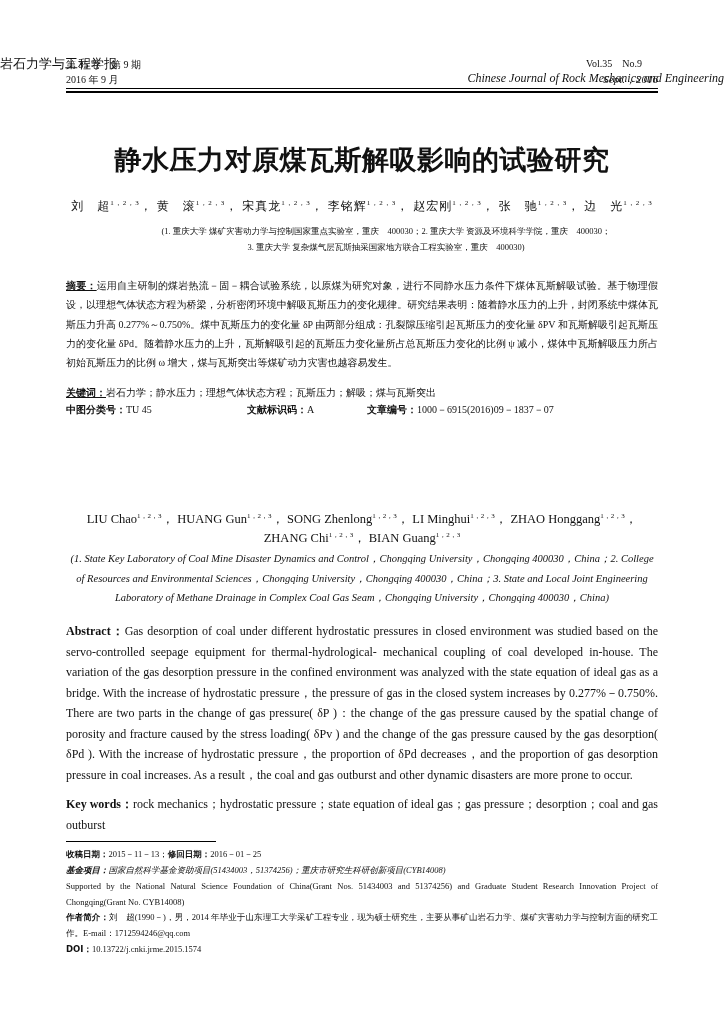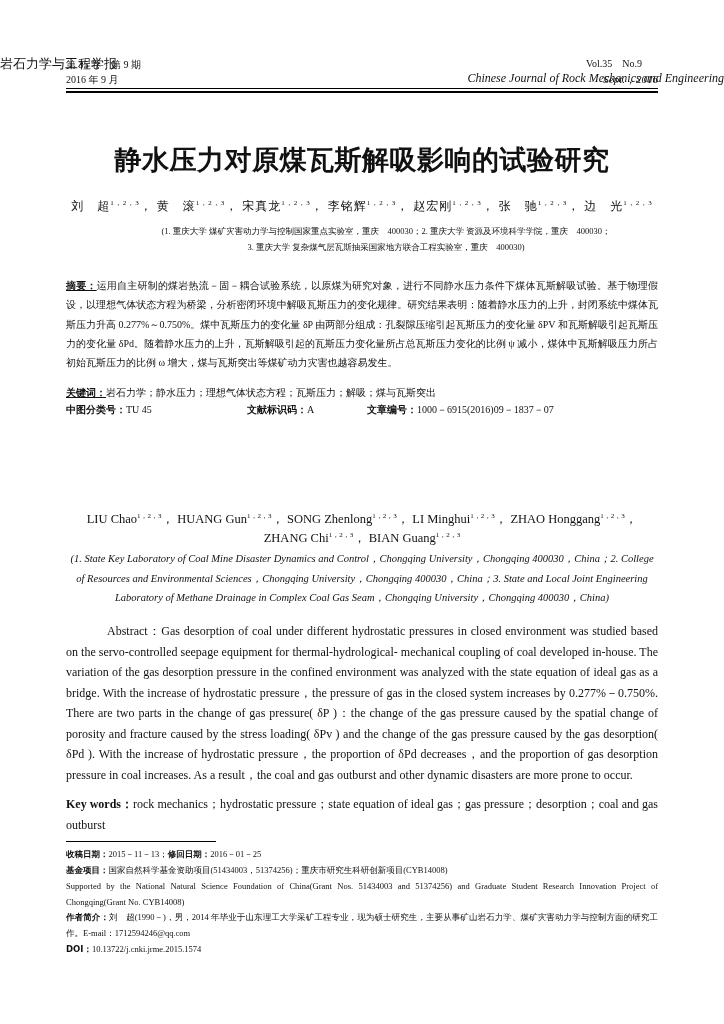--- a/index.html
+++ b/index.html
@@ -12,21 +12,21 @@
   .authors-cn sup, .authors-en sup { font-size:7px; }
   .aff-cn { position:absolute; left:0; width:724px; text-align:center; font-size:8.5px;padding-left:24px; }
   .para { position:absolute; left:66px; width:592px; font-size:10px; line-height:19.3px; text-align:justify; }
   .para b { font-family:"DejaVu Sans", sans-serif; font-weight:bold;text-decoration:underline; }
   .cls { position:absolute; top:403px; font-size:10px; }
   .cls b { font-family:"DejaVu Sans", sans-serif; font-weight:bold; }
   .title-en { position:absolute; left:0; width:724px; top:453px; text-align:center; font-weight:bold; font-size:17px; line-height:19px; }
   .authors-en { position:absolute; left:0; width:724px; text-align:center; font-size:12.5px; }
   .aff-en { position:absolute; left:66px; width:592px; top:549px; text-align:center; font-size:10.5px; line-height:19.5px; font-style:italic; }
   .abs-en { position:absolute; left:66px; width:592px; top:621px; font-size:12px; line-height:20.5px; text-align:justify; }
-  .abs-en b { font-weight:normal;margin-left:41px; }
+  .abs-en b { font-weight:bold; }
   .kw-en { position:absolute; left:66px; width:592px; top:794px; font-size:12px; line-height:20.5px; text-align:justify; }
   .foot-rule { position:absolute; left:66px; top:841px; width:150px; border-top:1px solid #000; }
   .foot { position:absolute; left:66px; width:592px; font-size:8.5px; line-height:15.6px; }
   .foot b { font-family:"DejaVu Sans", sans-serif; font-weight:bold; }
 </style>
 </head>
 <body>
 
 <div class="abs hdr" style="left:66px;top:58px;">第 35 卷　第 9 期</div>
 <div class="abs hdr" style="left:66px;top:73px;">2016 年 9 月</div>
@@ -81,21 +81,21 @@
   <b>Abstract：</b><span>Gas desorption of coal under different hydrostatic pressures in closed environment was studied based on the servo-controlled seepage equipment for thermal-hydrological- mechanical coupling of coal developed in-house. The variation of the gas desorption pressure in the confined environment was analyzed with the state equation of ideal gas as a bridge. With the increase of hydrostatic pressure，the pressure of gas in the closed system increases by 0.277%－0.750%. There are two parts in the change of gas pressure( δP )：the change of the gas pressure caused by the spatial change of porosity and fracture caused by the stress loading( δPv ) and the change of the gas pressure caused by the gas desorption( δPd ). With the increase of hydrostatic pressure，the proportion of δPd decreases，and the proportion of gas desorption pressure in coal increases. As a result，the coal and gas outburst and other dynamic disasters are more prone to occur.</span>
 </div>
 <div class="kw-en">
   <b>Key words：</b><span>rock mechanics；hydrostatic pressure；state equation of ideal gas；gas pressure；desorption；coal and gas outburst</span>
 </div>
 
 <div class="foot-rule"></div>
 <div class="foot" style="top:847px;">
   <b>收稿日期：</b><span>2015－11－13；</span><b>修回日期：</b><span>2016－01－25</span>
 </div>
-<div class="foot" style="top:863px;">
+<div class="foot" style="top:863px;font-style:italic;">
   <b>基金项目：</b><span>国家自然科学基金资助项目(51434003，51374256)；重庆市研究生科研创新项目(CYB14008)</span>
 </div>
 <div class="foot" style="top:879px;text-align:justify;">Supported by the National Natural Science Foundation of China(Grant Nos. 51434003 and 51374256) and Graduate Student Research Innovation Project of Chongqing(Grant No. CYB14008)</div>
 <div class="foot" style="top:910px;text-align:justify;">
   <b>作者简介：</b><span>刘　超(1990－)，男，2014 年毕业于山东理工大学采矿工程专业，现为硕士研究生，主要从事矿山岩石力学、煤矿灾害动力学与控制方面的研究工作。E-mail：1712594246@qq.com</span>
 </div>
 <div class="foot" style="top:942px;">
   <b>DOI：</b><span>10.13722/j.cnki.jrme.2015.1574</span>
 </div>
 

